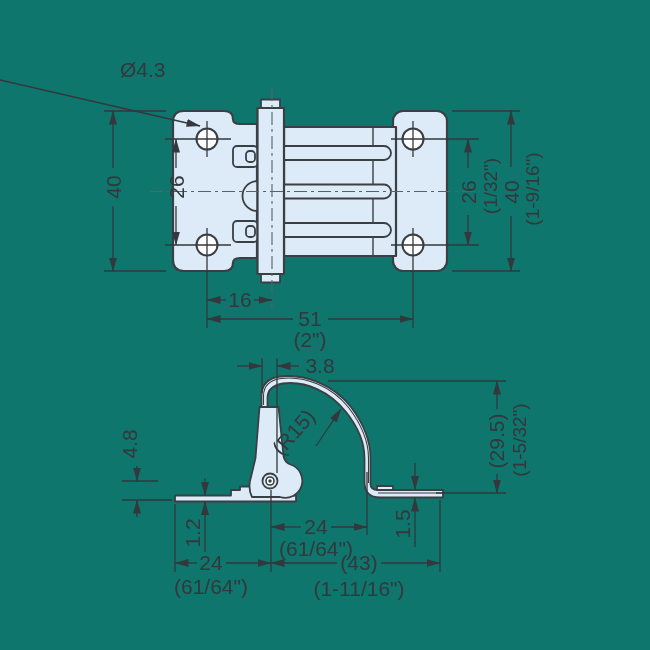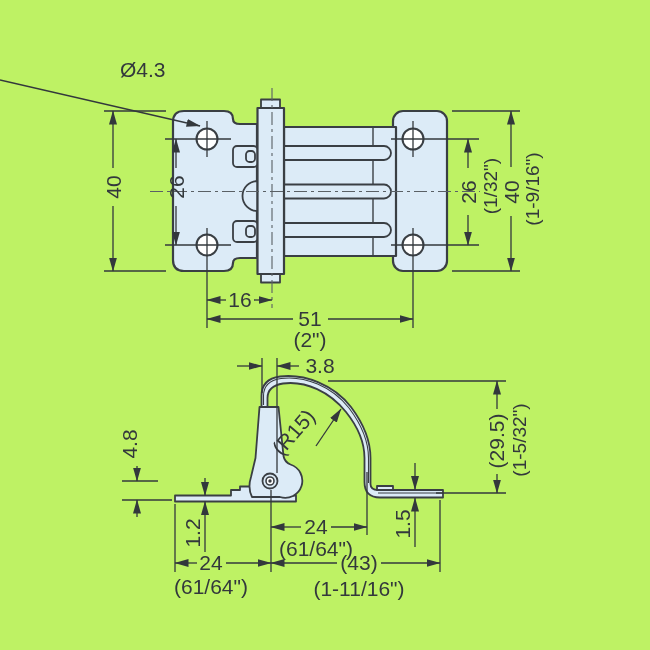--- a/index.html
+++ b/index.html
@@ -1,16 +1,16 @@
 <!DOCTYPE html>
 <html><head>
 <meta charset="utf-8">
 <style>
   html,body{margin:0;padding:0;background:#ffffff;}
-  .stage{width:650px;height:650px;position:relative;background:#bef264;overflow:hidden;}
+  .stage{width:650px;height:650px;position:relative;background:#0f766e;overflow:hidden;}
   svg{display:block;}
   text{font-family:"Liberation Sans","DejaVu Sans",sans-serif;fill:#33383c;}
   .dimtxt{font-size:21px;}
   .dimtxt-sm{font-size:19px;}
   .part{fill:#dcebf7;stroke:#3a3f44;stroke-width:2.2;stroke-linejoin:round;}
   .part-thin{fill:#dcebf7;stroke:#3a3f44;stroke-width:1.8;stroke-linejoin:round;}
   .edge{fill:none;stroke:#3a3f44;stroke-width:1.4;}
   .dim{stroke:#33383c;stroke-width:1.3;fill:none;}
   .cl{stroke:#5a6065;stroke-width:1.1;fill:none;stroke-dasharray:13 4 3 4;}
   .hole{fill:#ffffff;stroke:#3a3f44;stroke-width:2;}

